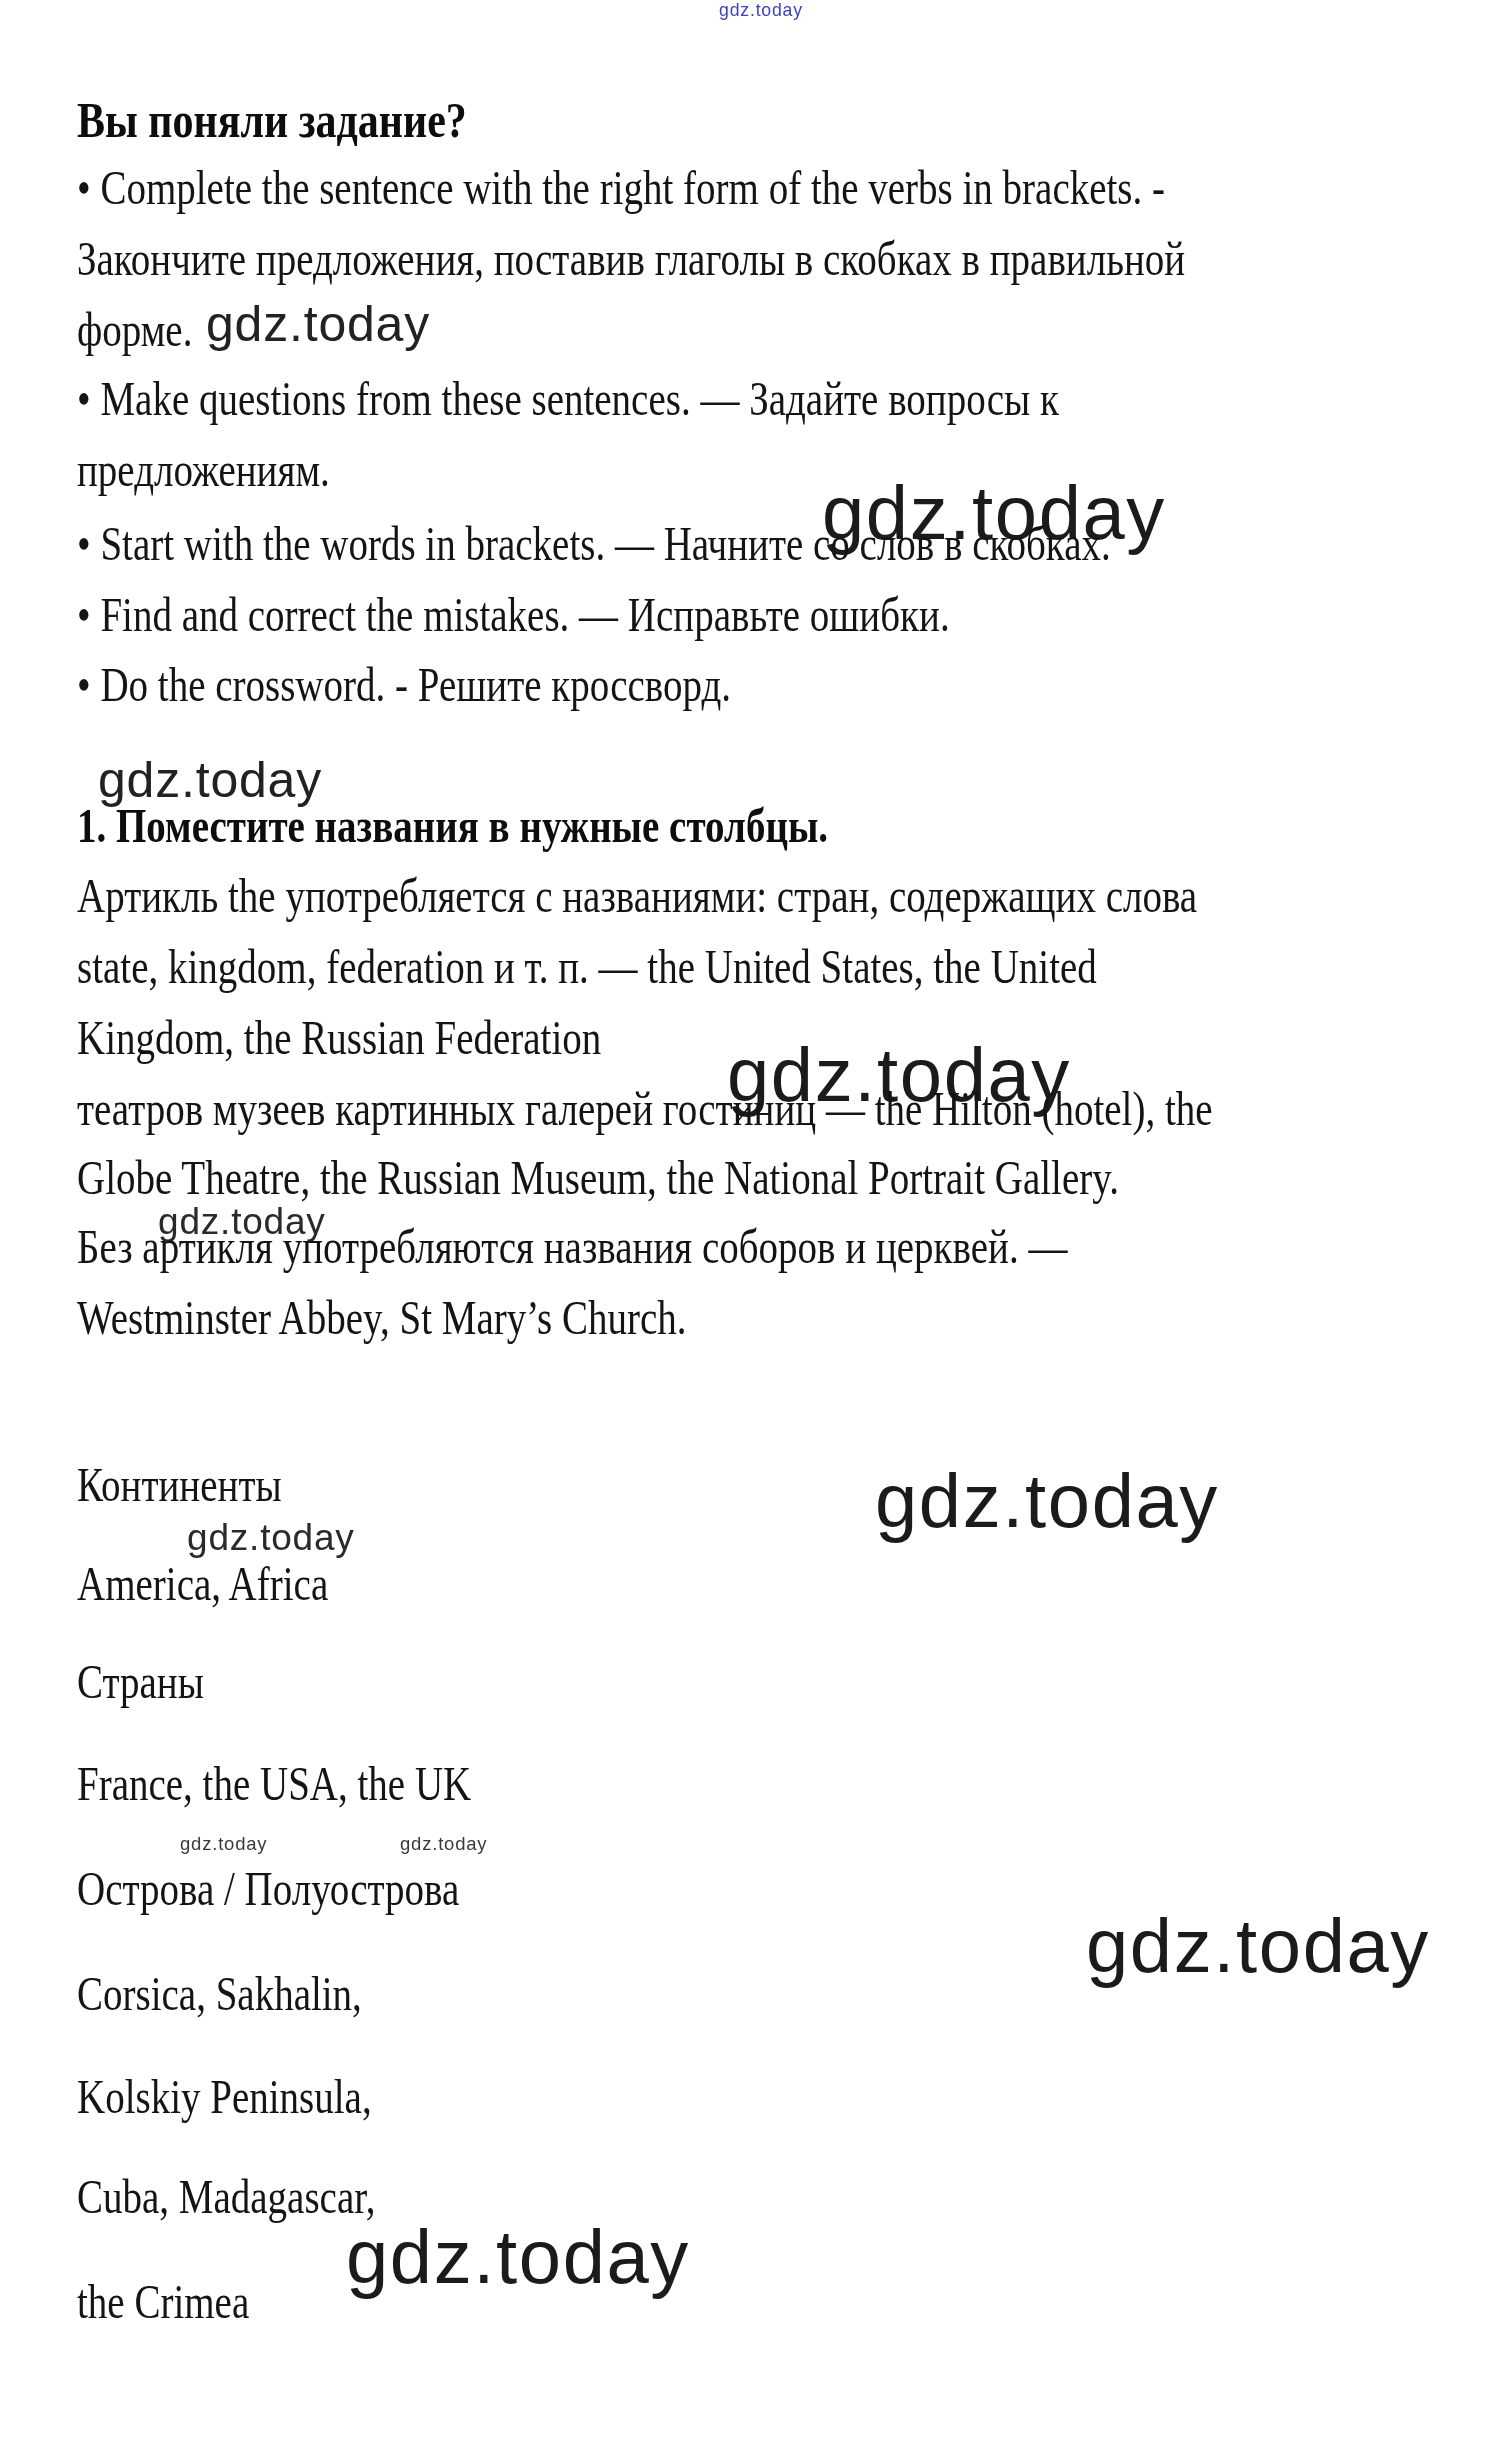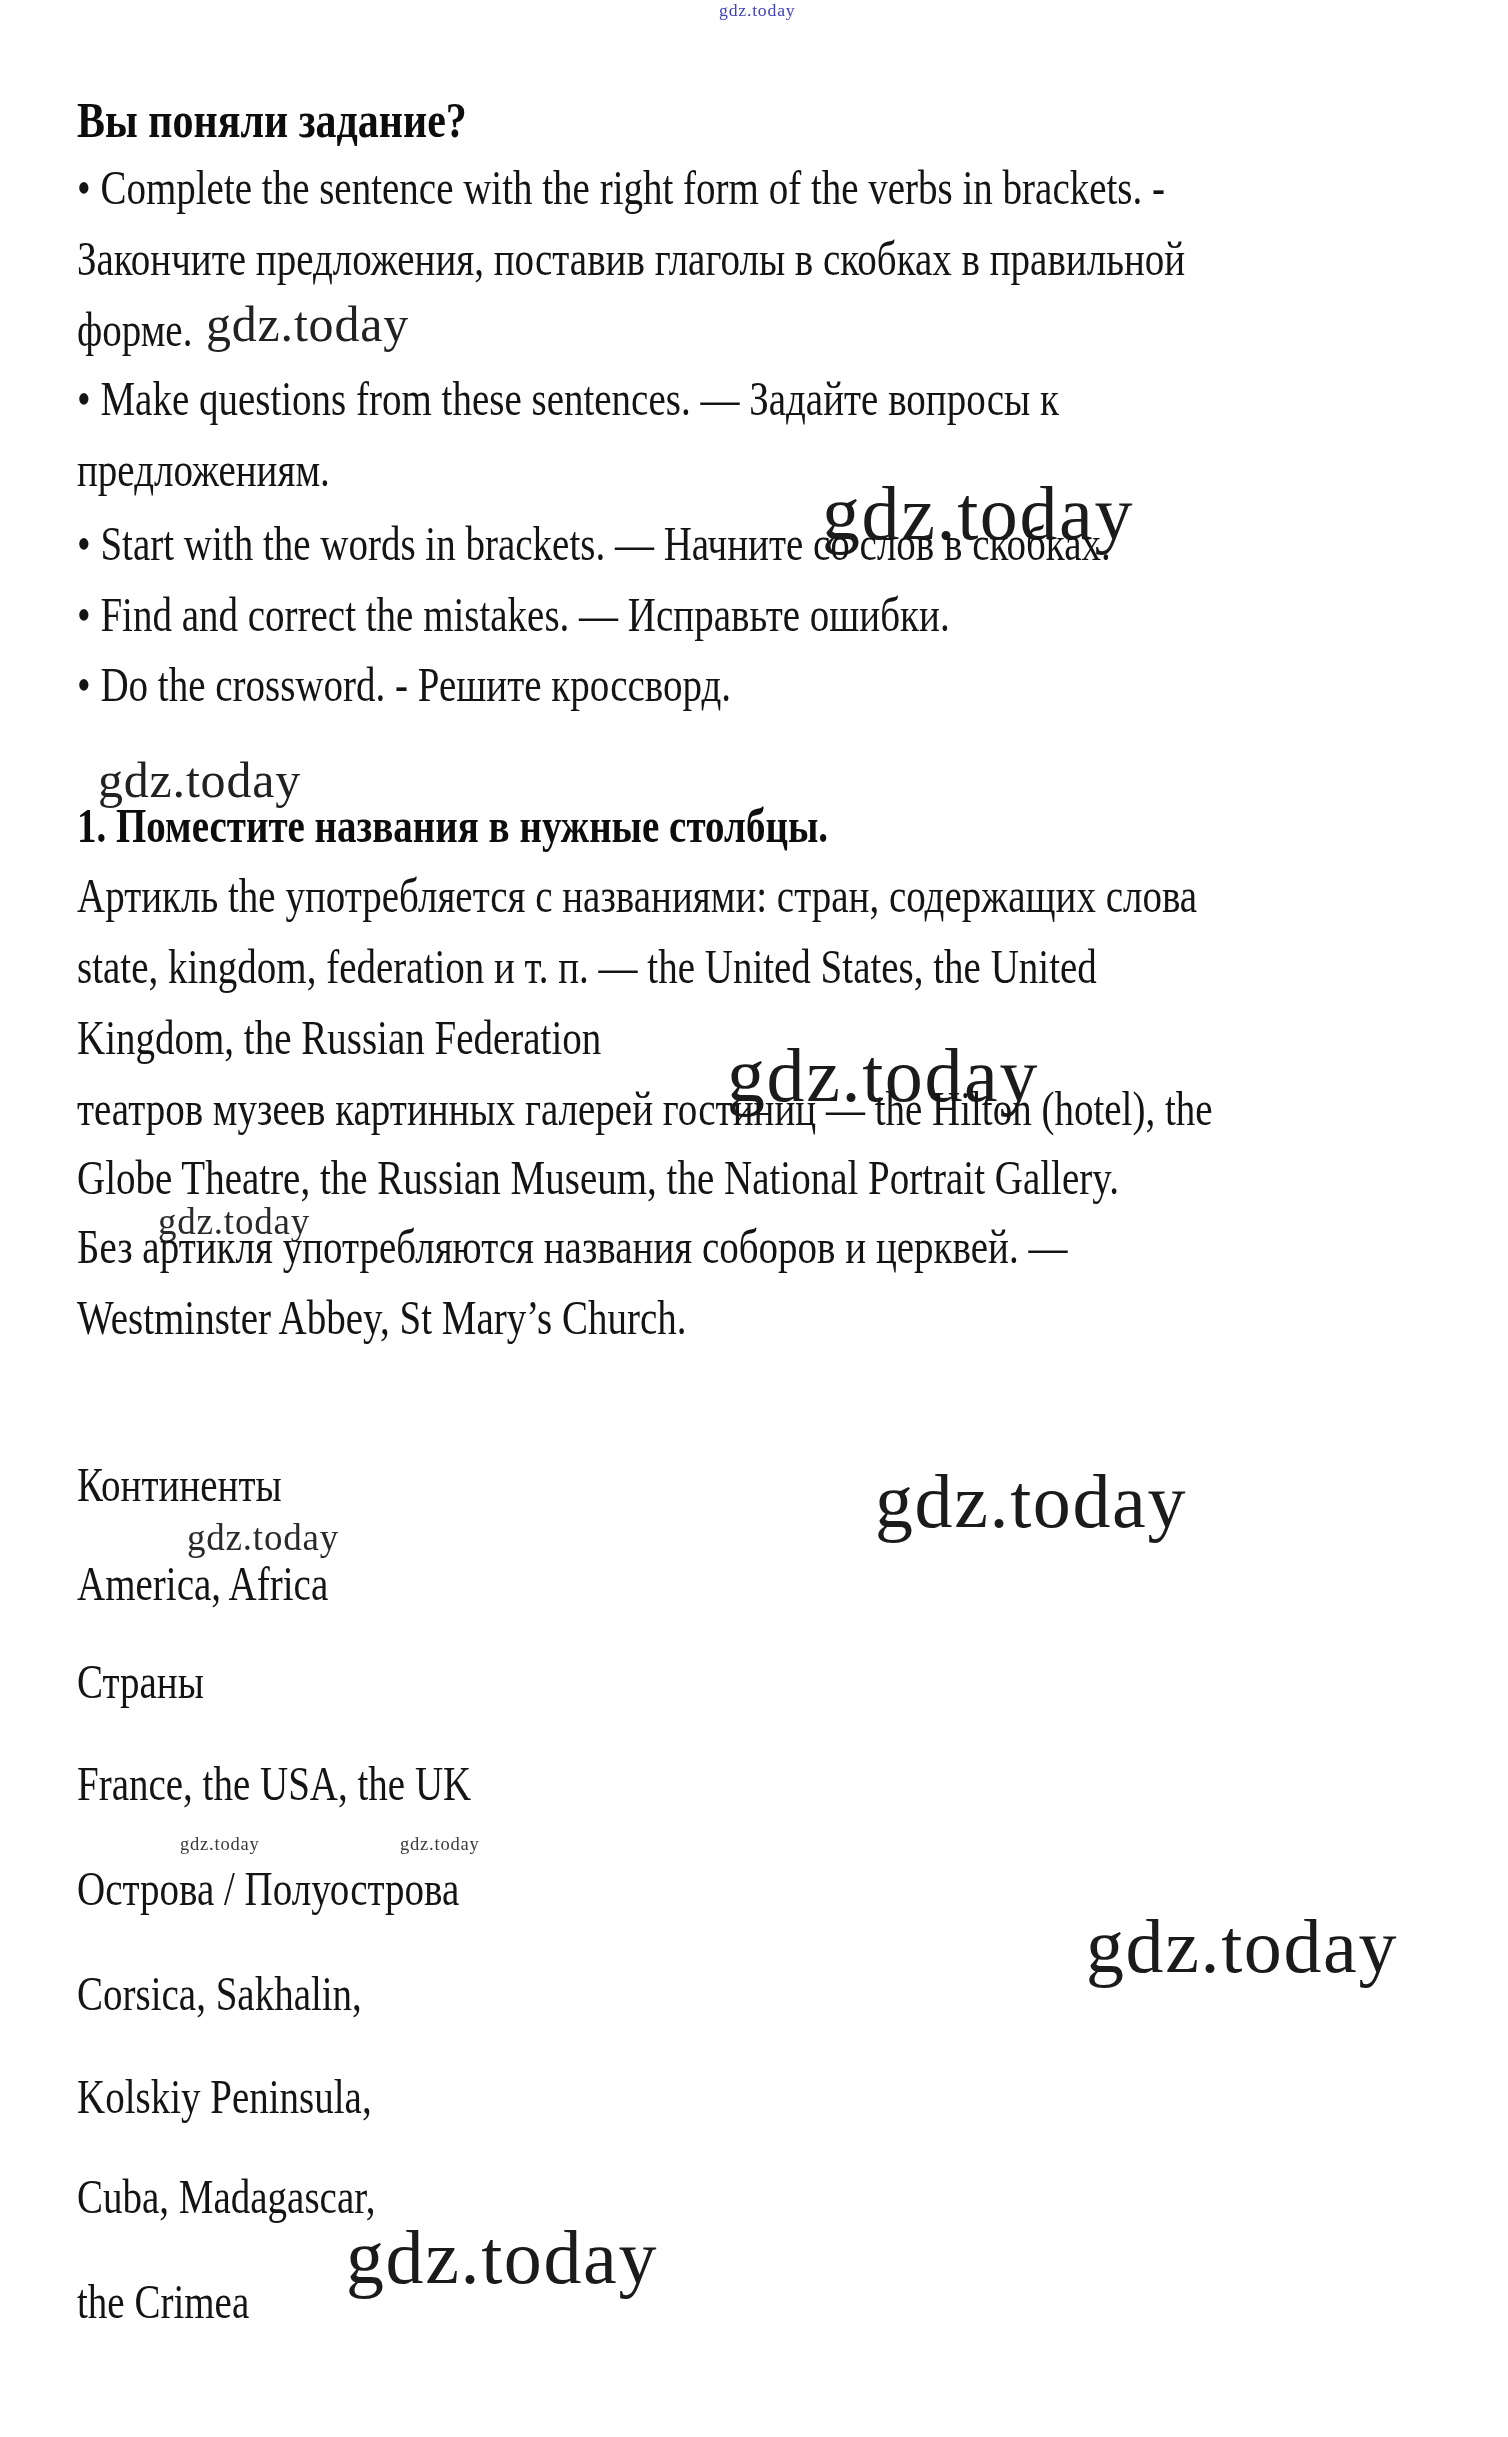--- a/index.html
+++ b/index.html
@@ -26,21 +26,21 @@
     font-size: 42px;
     color: #0d0d0d;
   }
   .ln.heading {
     font-weight: bold;
     color: #0d0d0d;
   }
   .wm {
     position: absolute;
     white-space: nowrap;
-    font-family: Liberation Serif, serif;
+    font-family: Liberation Sans, sans-serif;
     font-weight: 300;
     line-height: 1;
     letter-spacing: 0.8px;
   }
   .wm.big   { font-size: 76px; color: #1b1b1b; letter-spacing: 1.6px; }
   .wm.med   { font-size: 50px; color: #222222; }
   .wm.small { font-size: 37px; color: #2a2a2a; }
   .wm.tiny  { font-size: 18.5px; color: #3a3a3a; }
   .wm.blue  { font-size: 17.7px; color: #4141bd; }
 </style>

